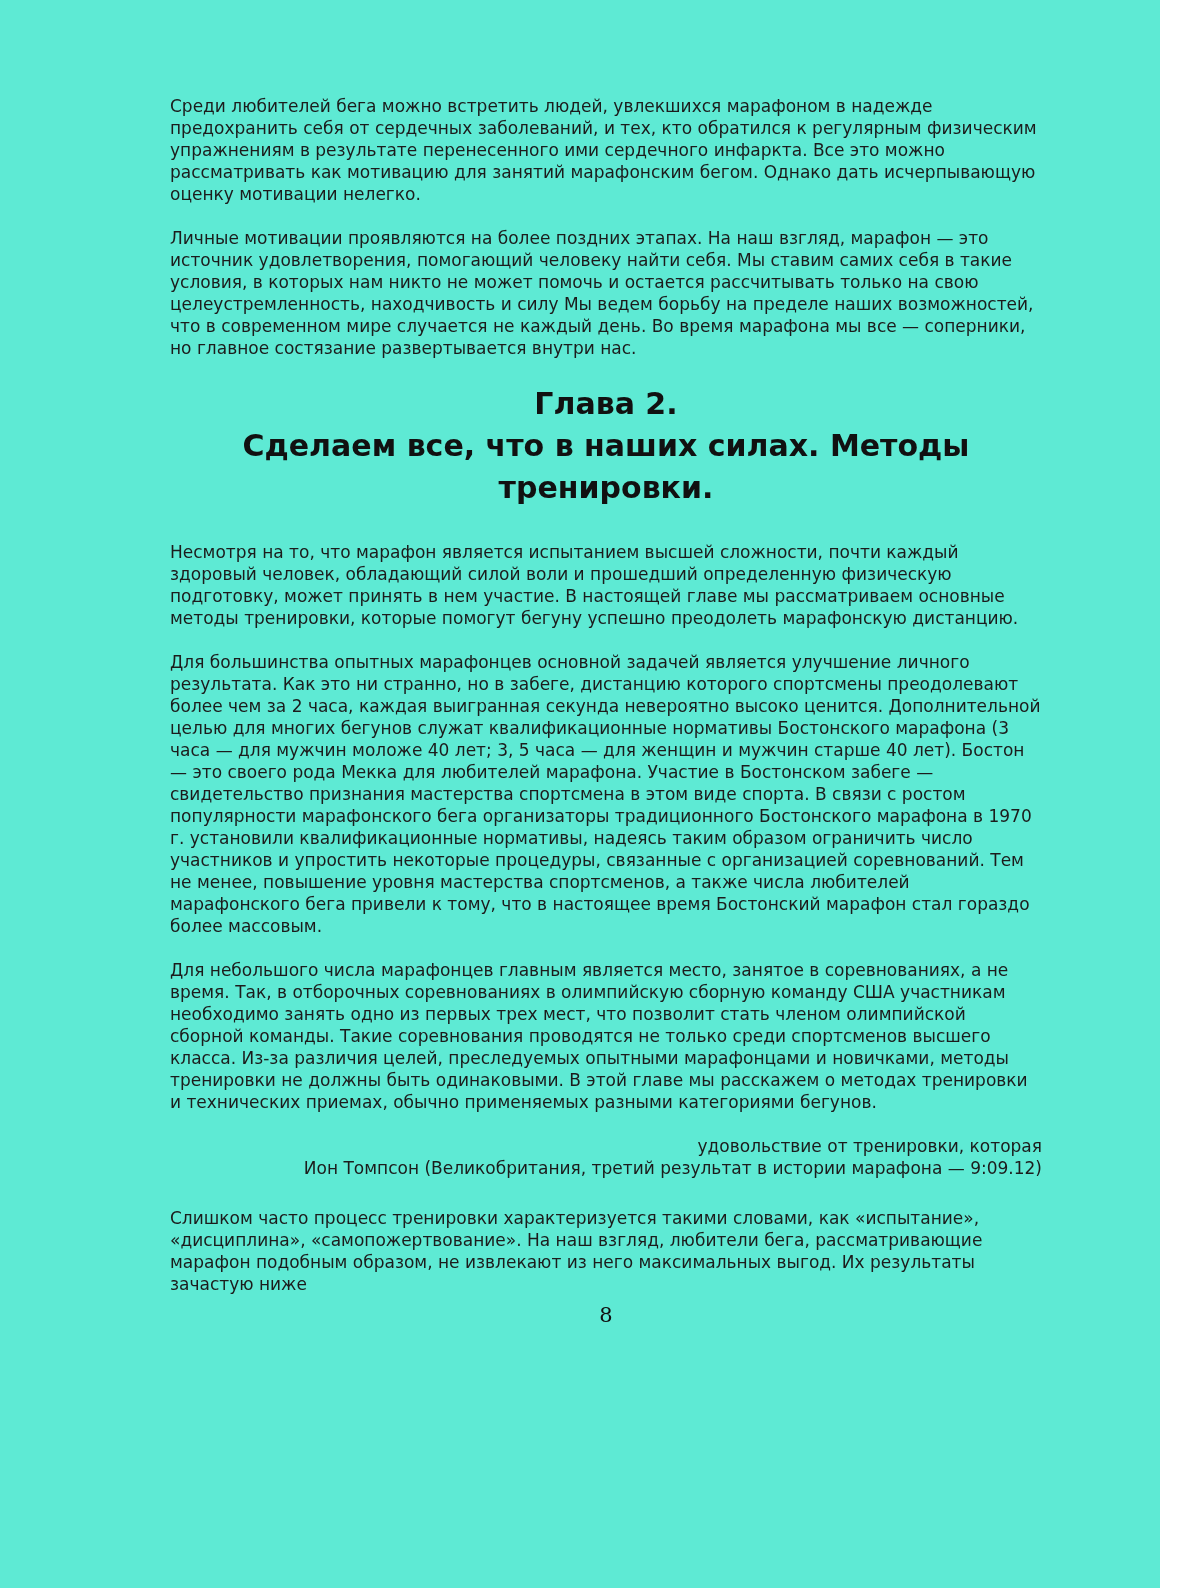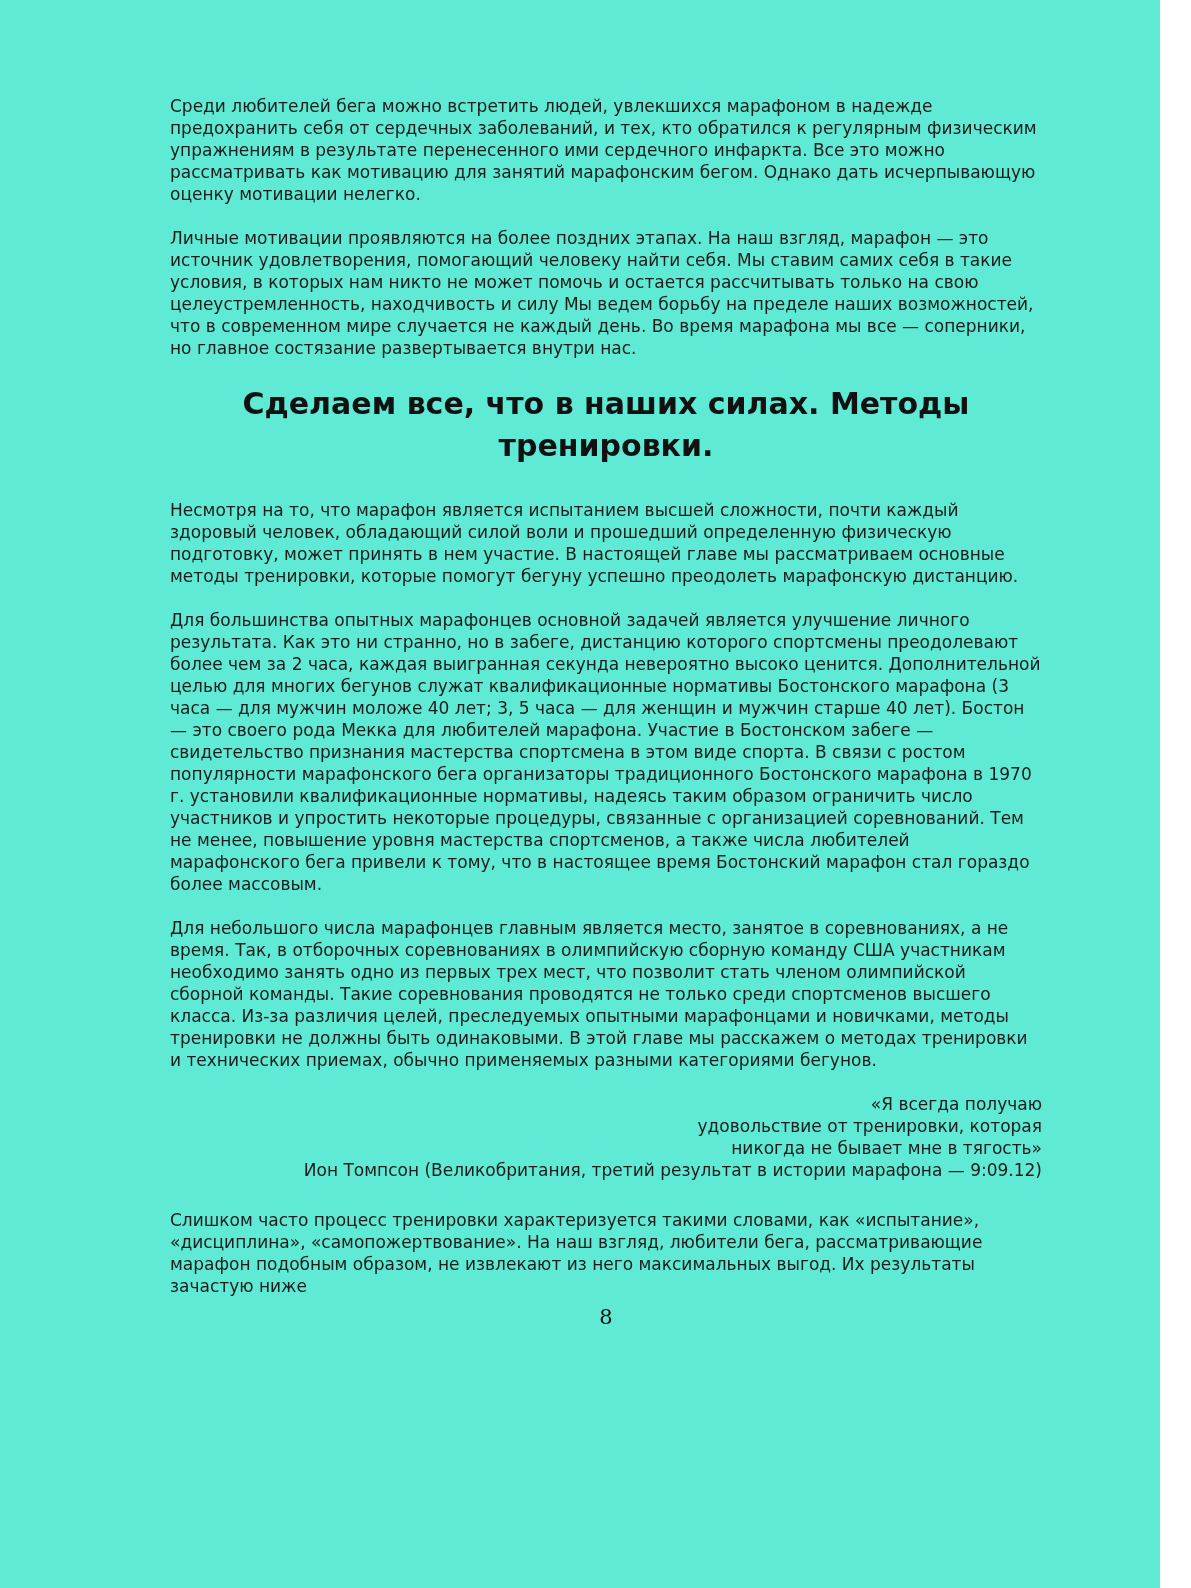--- a/index.html
+++ b/index.html
@@ -77,33 +77,32 @@
 <div class="page">
   <div class="content">
 
     <p class="para">Среди любителей бега можно встретить людей, увлекшихся марафоном в надежде предохранить себя от сердечных заболеваний, и тех, кто обратился к регулярным физическим упражнениям в результате перенесенного ими сердечного инфаркта. Все это можно рассматривать как мотивацию для занятий марафонским бегом. Однако дать исчерпывающую оценку мотивации нелегко.</p>
 
 
     <p class="para">Личные мотивации проявляются на более поздних этапах. На наш взгляд, марафон — это источник удовлетворения, помогающий человеку найти себя. Мы ставим самих себя в такие условия, в которых нам никто не может помочь и остается рассчитывать только на свою целеустремленность, находчивость и силу Мы ведем борьбу на пределе наших возможностей, что в современном мире случается не каждый день. Во время марафона мы все — соперники, но главное состязание развертывается внутри нас.</p>
 
 
     <h1 class="chapter-heading">
+      <span class="h-line">Глава 2.</span>
       <span class="h-line h-sub">Сделаем все, что в наших силах. Методы тренировки.</span>
     </h1>
 
     <p class="para">Несмотря на то, что марафон является испытанием высшей сложности, почти каждый здоровый человек, обладающий силой воли и прошедший определенную физическую подготовку, может принять в нем участие. В настоящей главе мы рассматриваем основные методы тренировки, которые помогут бегуну успешно преодолеть марафонскую дистанцию.</p>
 
     <p class="para">Для большинства опытных марафонцев основной задачей является улучшение личного результата. Как это ни странно, но в забеге, дистанцию которого спортсмены преодолевают более чем за 2 часа, каждая выигранная секунда невероятно высоко ценится. Дополнительной целью для многих бегунов служат квалификационные нормативы Бостонского марафона (3 часа — для мужчин моложе 40 лет; 3, 5 часа — для женщин и мужчин старше 40 лет). Бостон — это своего рода Мекка для любителей марафона. Участие в Бостонском забеге — свидетельство признания мастерства спортсмена в этом виде спорта. В связи с ростом популярности марафонского бега организаторы традиционного Бостонского марафона в 1970 г. установили квалификационные нормативы, надеясь таким образом ограничить число участников и упростить некоторые процедуры, связанные с организацией соревнований. Тем не менее, повышение уровня мастерства спортсменов, а также числа любителей марафонского бега привели к тому, что в настоящее время Бостонский марафон стал гораздо более массовым.</p>
 
     <p class="para">Для небольшого числа марафонцев главным является место, занятое в соревнованиях, а не время. Так, в отборочных соревнованиях в олимпийскую сборную команду США участникам необходимо занять одно из первых трех мест, что позволит стать членом олимпийской сборной команды. Такие соревнования проводятся не только среди спортсменов высшего класса. Из-за различия целей, преследуемых опытными марафонцами и новичками, методы тренировки не должны быть одинаковыми. В этой главе мы расскажем о методах тренировки и технических приемах, обычно применяемых разными категориями бегунов.</p>
 
     <div class="quote-block">
-      <span class="quote-line">«Я всегда получаю</span>
       <span class="quote-line">удовольствие от тренировки, которая</span>
-      <span class="quote-line">никогда не бывает мне в тягость»</span>
       <span class="quote-attribution">Ион Томпсон (Великобритания, третий результат в истории марафона — 9:09.12)</span>
     </div>
 
     <p class="para final-para">Слишком часто процесс тренировки характеризуется такими словами, как «испытание», «дисциплина», «самопожертвование». На наш взгляд, любители бега, рассматривающие марафон подобным образом, не извлекают из него максимальных выгод. Их результаты зачастую ниже</p>
 
     <div class="page-number">8</div>
 
   </div>
 </div>
 

